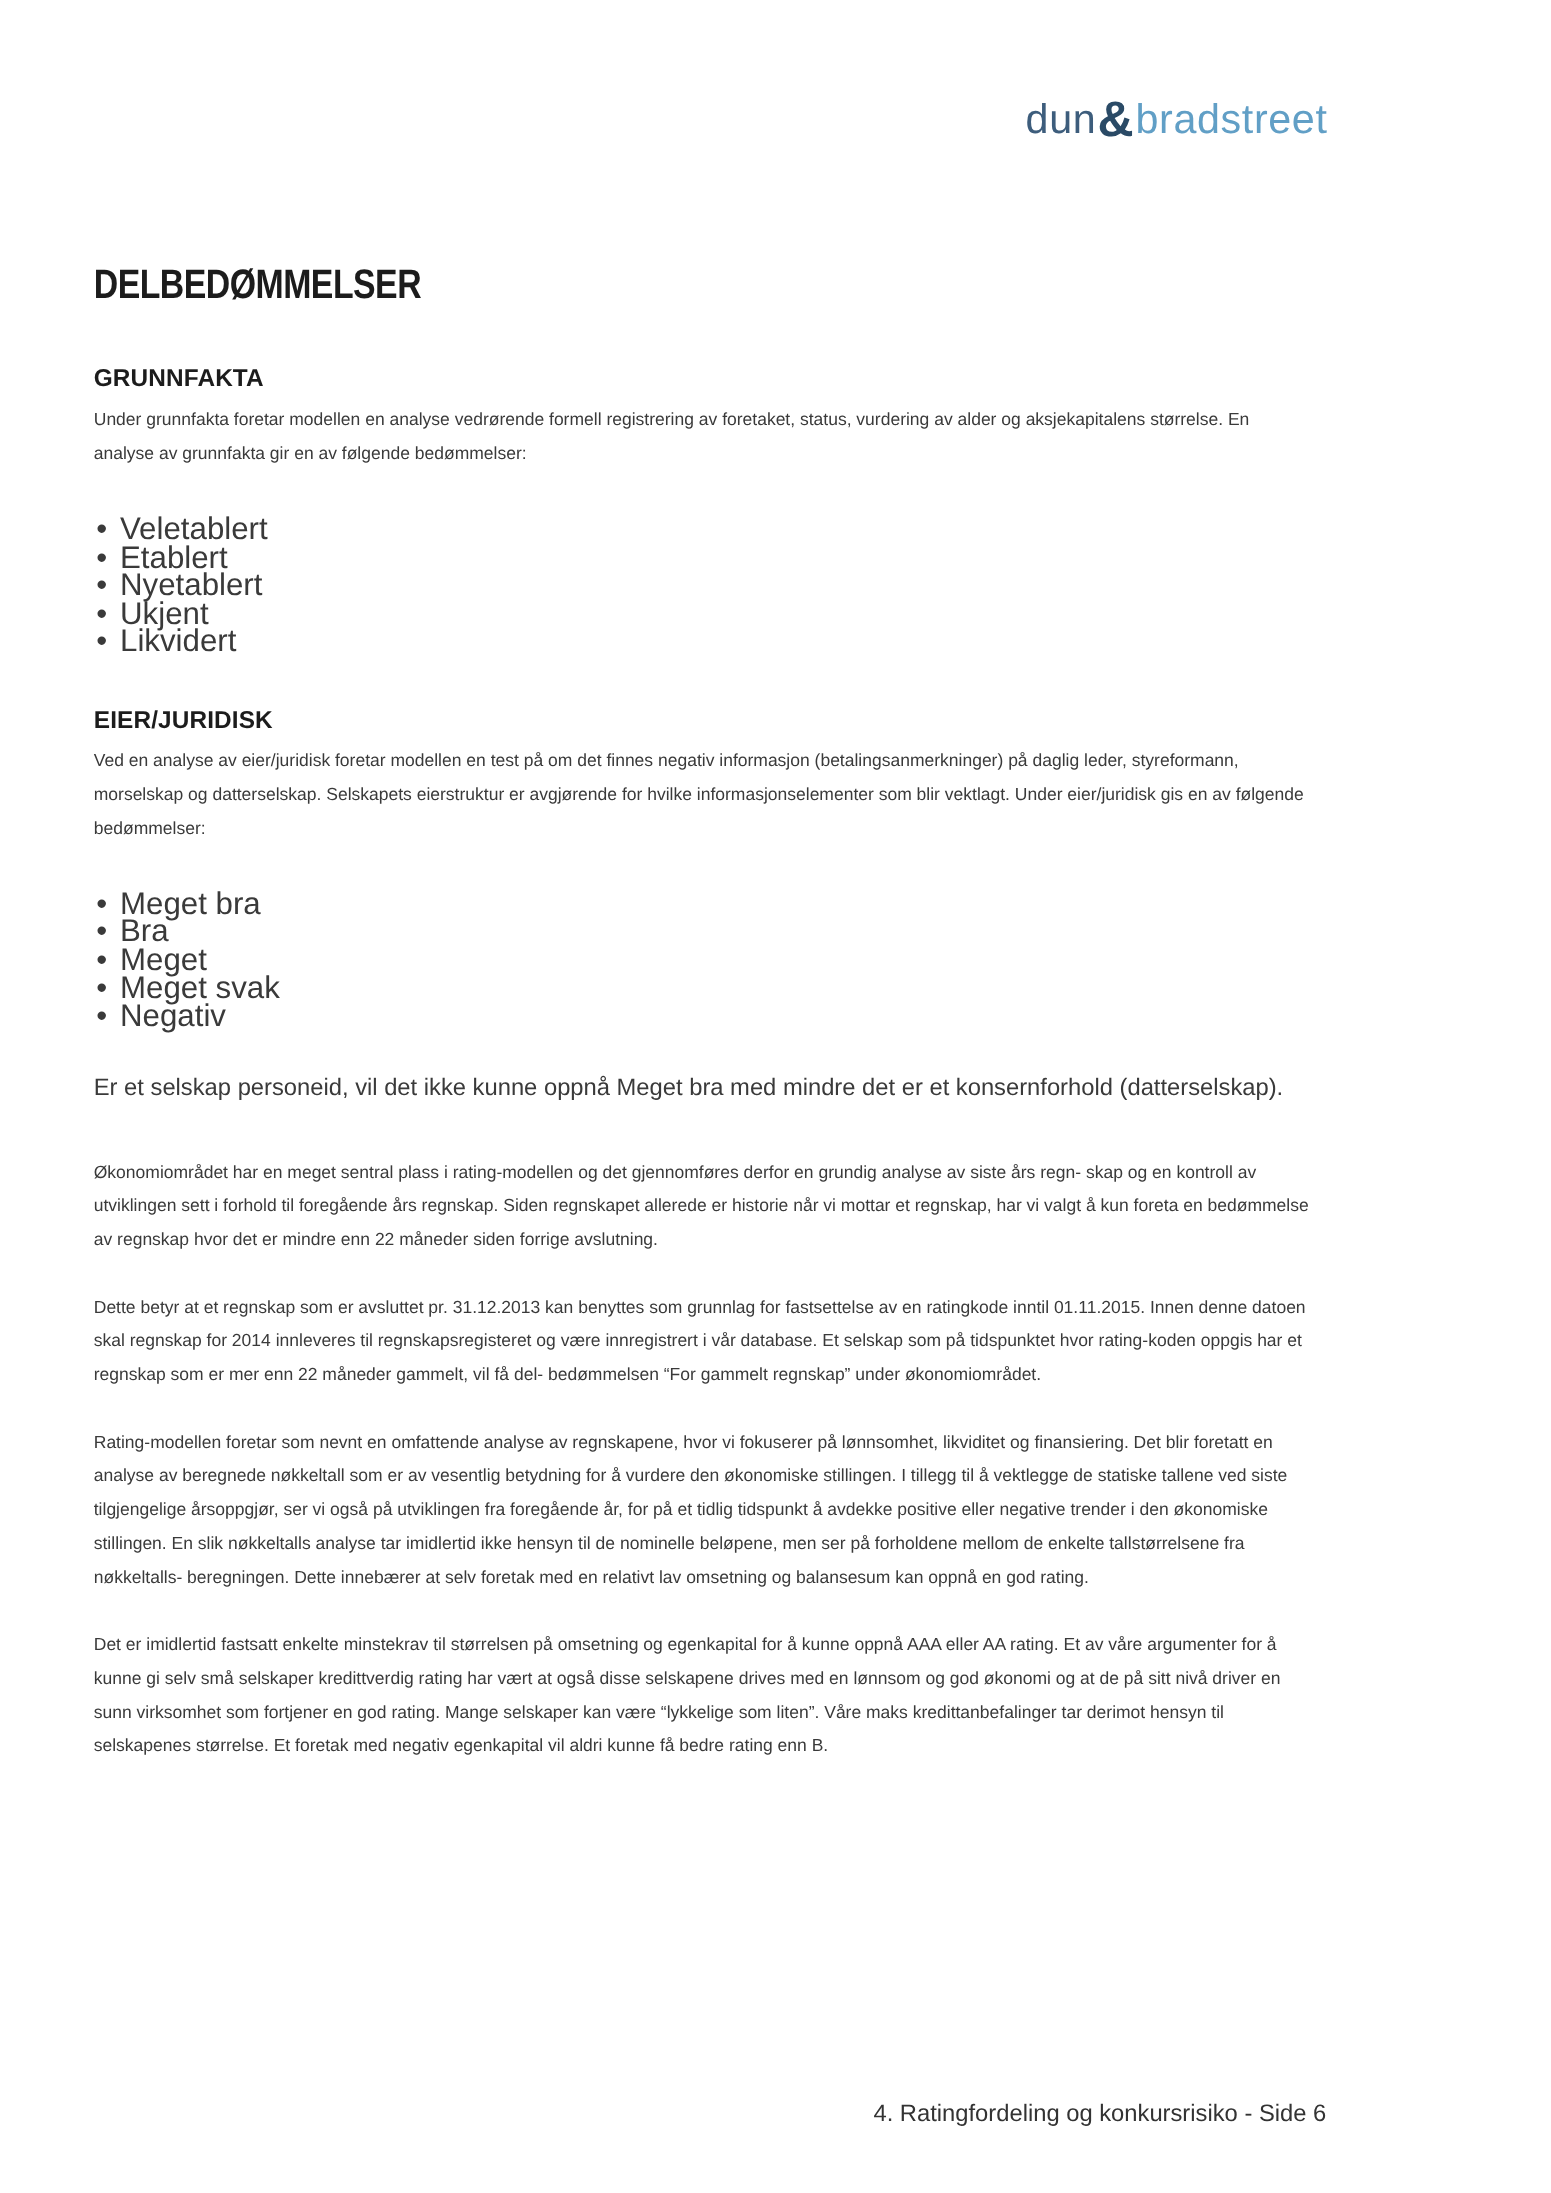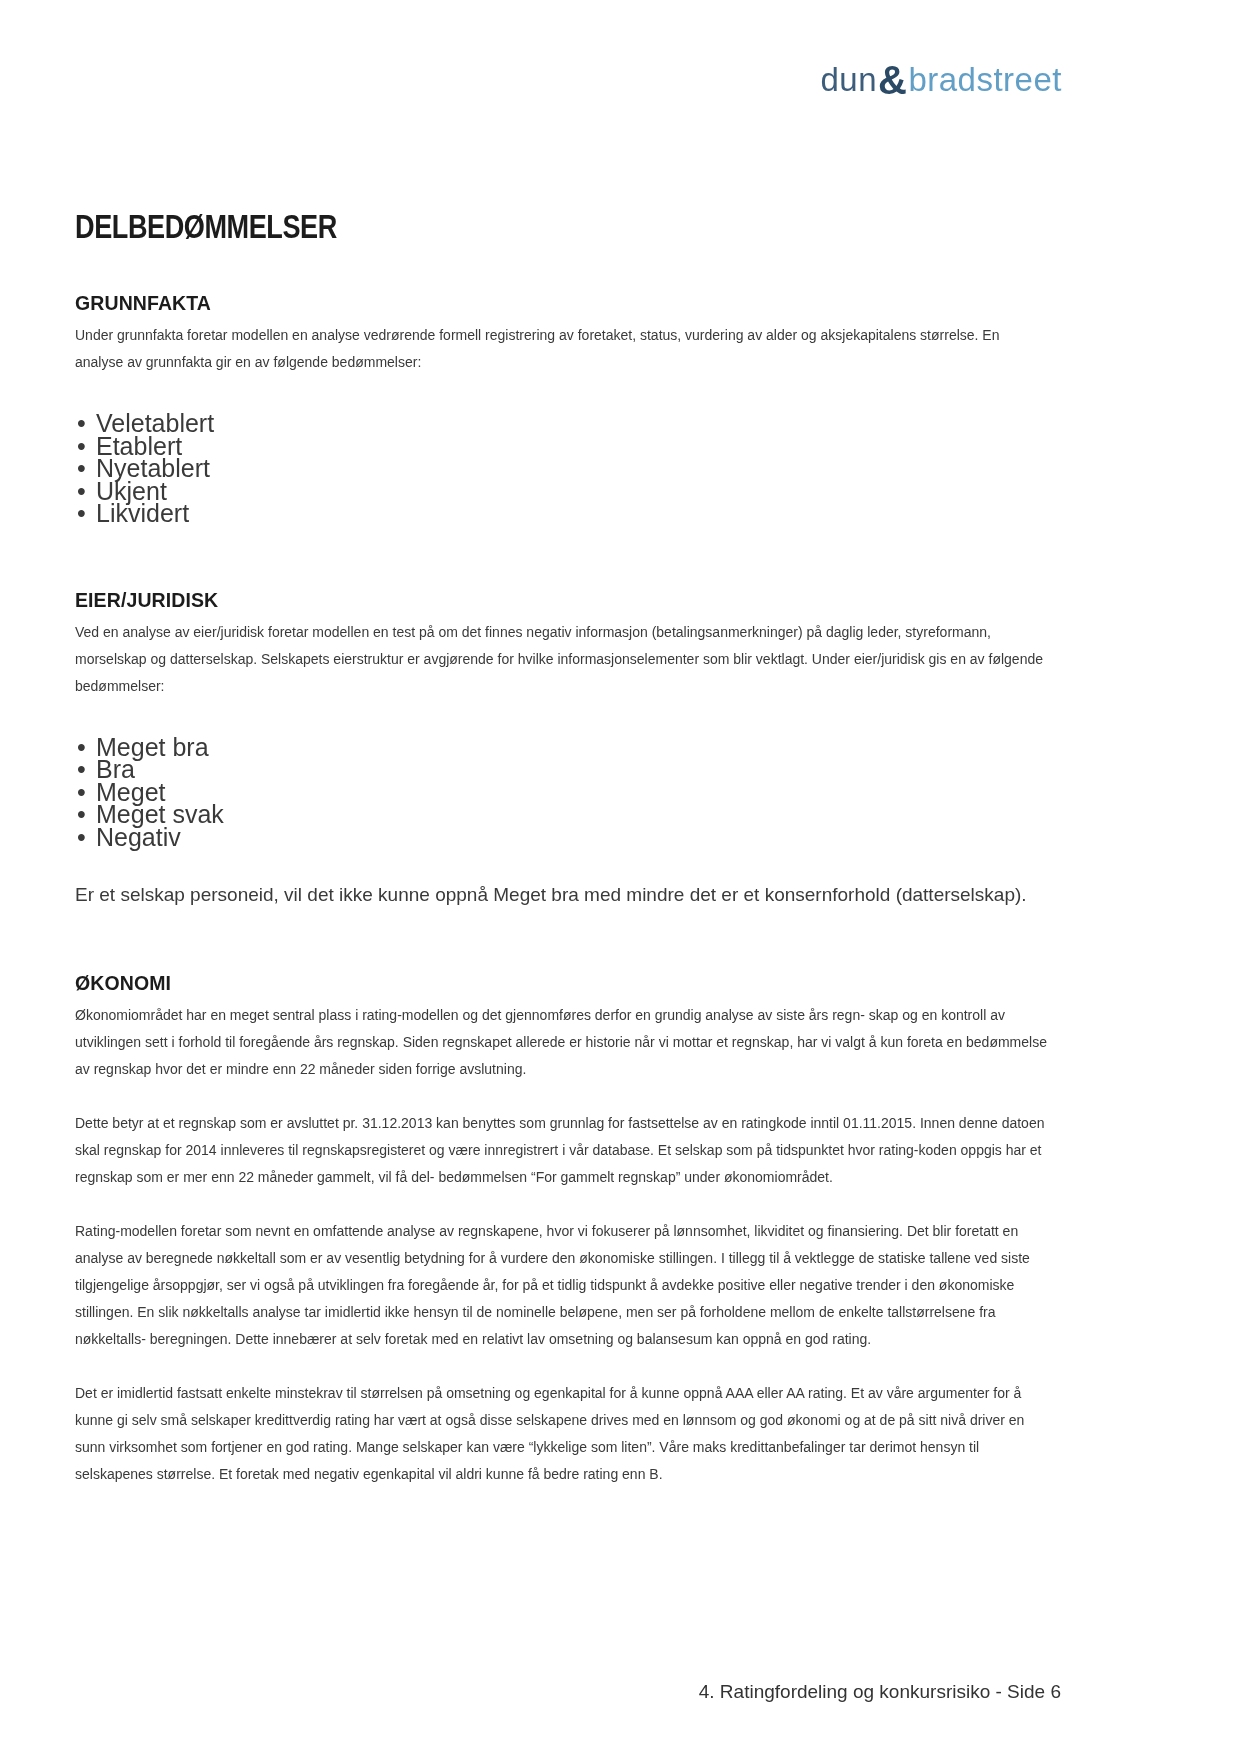--- a/index.html
+++ b/index.html
@@ -12,21 +12,21 @@
     width: 1241px;
     height: 1754px;
     background: #ffffff;
     font-family: "Liberation Sans", sans-serif;
     color: #3a3a3a;
     overflow: hidden;
   }
   
   .logo {
     position: absolute;
-    top: 58px;
+    top: 74px;
     right: 179px;
     font-size: 33px;
     letter-spacing: 0.5px;
     white-space: nowrap;
     font-weight: 400;
     margin-left: 44px;
   }
   .logo .dun { color: #3d5d7c; }
   .logo .amp {
     color: #2a4a66;
@@ -47,21 +47,21 @@
   .page-title {
     margin-top: 208px;
     font-size: 33px;
     font-weight: 700;
     color: #1c1c1c;
     letter-spacing: -0.5px;
     transform: scaleX(0.82);
     transform-origin: left center;
     white-space: nowrap;
   }
-  .section { margin-top: 64px; }
+  .section { margin-top: 40px; }
   .section-heading {
     font-size: 19.5px;
     font-weight: 700;
     color: #1c1c1c;
     margin-bottom: 7px;
     letter-spacing: 0.1px;
   }
   .para {
     font-size: 14px;
     line-height: 27px;
@@ -136,21 +136,20 @@
         <li>Meget bra</li>
         <li>Bra</li>
         <li>Meget</li>
         <li>Meget svak</li>
         <li>Negativ</li>
       </ul>
       <p class="note">Er et selskap personeid, vil det ikke kunne oppnå Meget bra med mindre det er et konsernforhold (datterselskap).</p>
     </div>
 
     <div class="section">
-      <div class="section-heading">ØKONOMI</div>
       <p class="para">Økonomiområdet har en meget sentral plass i rating-modellen og det gjennomføres derfor en grundig analyse av siste års regn- skap og en kontroll av utviklingen sett i forhold til foregående års regnskap. Siden regnskapet allerede er historie når vi mottar et regnskap, har vi valgt å kun foreta en bedømmelse av regnskap hvor det er mindre enn 22 måneder siden forrige avslutning.</p>
       <p class="para">Dette betyr at et regnskap som er avsluttet pr. 31.12.2013 kan benyttes som grunnlag for fastsettelse av en ratingkode inntil 01.11.2015. Innen denne datoen skal regnskap for 2014 innleveres til regnskapsregisteret og være innregistrert i vår database. Et selskap som på tidspunktet hvor rating-koden oppgis har et regnskap som er mer enn 22 måneder gammelt, vil få del- bedømmelsen “For gammelt regnskap” under økonomiområdet.</p>
       <p class="para">Rating-modellen foretar som nevnt en omfattende analyse av regnskapene, hvor vi fokuserer på lønnsomhet, likviditet og finansiering. Det blir foretatt en analyse av beregnede nøkkeltall som er av vesentlig betydning for å vurdere den økonomiske stillingen. I tillegg til å vektlegge de statiske tallene ved siste tilgjengelige årsoppgjør, ser vi også på utviklingen fra foregående år, for på et tidlig tidspunkt å avdekke positive eller negative trender i den økonomiske stillingen. En slik nøkkeltalls analyse tar imidlertid ikke hensyn til de nominelle beløpene, men ser på forholdene mellom de enkelte tallstørrelsene fra nøkkeltalls- beregningen. Dette innebærer at selv foretak med en relativt lav omsetning og balansesum kan oppnå en god rating.</p>
       <p class="para">Det er imidlertid fastsatt enkelte minstekrav til størrelsen på omsetning og egenkapital for å kunne oppnå AAA eller AA rating. Et av våre argumenter for å kunne gi selv små selskaper kredittverdig rating har vært at også disse selskapene drives med en lønnsom og god økonomi og at de på sitt nivå driver en sunn virksomhet som fortjener en god rating. Mange selskaper kan være “lykkelige som liten”. Våre maks kredittanbefalinger tar derimot hensyn til selskapenes størrelse. Et foretak med negativ egenkapital vil aldri kunne få bedre rating enn B.</p>
     </div>
 
   </div>
 
   <div class="footer">4. Ratingfordeling og konkursrisiko - Side 6</div>
 

